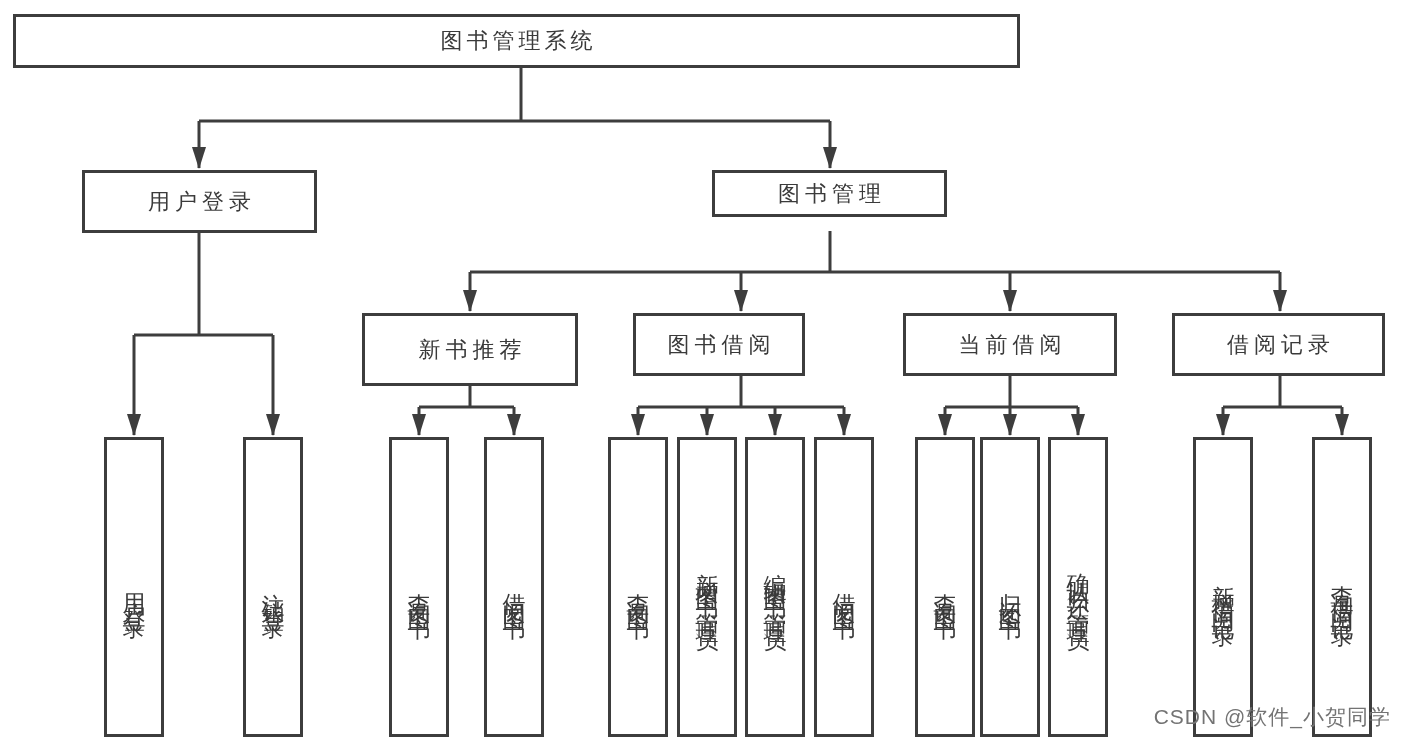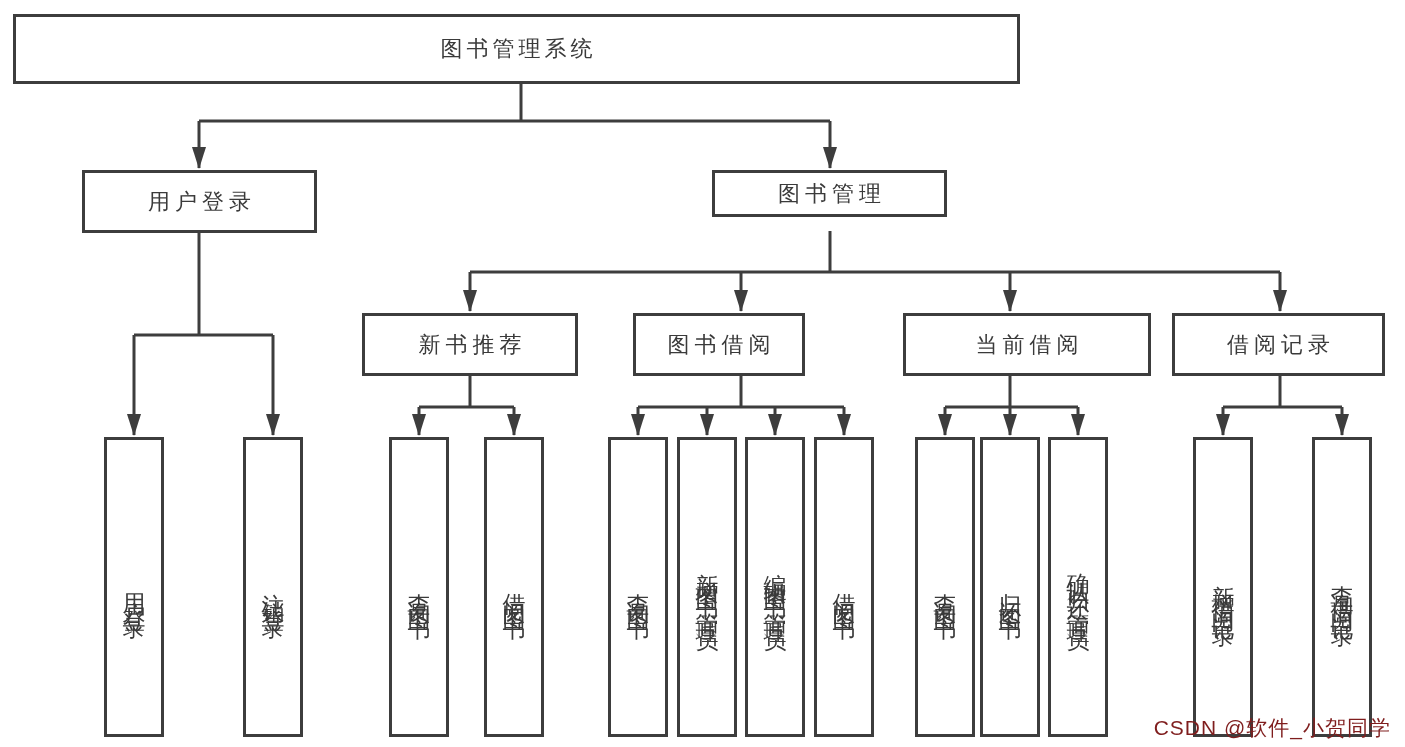--- a/index.html
+++ b/index.html
@@ -34,24 +34,24 @@
     writing-mode:vertical-rl;
     text-orientation:mixed;
     font-size:23px;
     letter-spacing:8px;
     margin-bottom:-8px;
     line-height:1;
   }
   #watermark{
     position:absolute;
     right:14px;
-    bottom:5px;
+    bottom:16px;
     z-index:3;
     font-size:21px;
-    color:#7f1d1d;
+    color:#737373;
     letter-spacing:1px;
     white-space:nowrap;
   }
 </style>
 </head>
 <body>
 
 <div id="stage">
 
   <svg id="wires" width="1405" height="747" viewBox="0 0 1405 747">
@@ -97,38 +97,38 @@
       <path d="M1010 407 V435" marker-end="url(#arrow)"></path>
       <path d="M1078 407 V435" marker-end="url(#arrow)"></path>
 
       <path d="M1280 374 V407"></path>
       <path d="M1223 407 H1342"></path>
       <path d="M1223 407 V435" marker-end="url(#arrow)"></path>
       <path d="M1342 407 V435" marker-end="url(#arrow)"></path>
     </g>
   </svg>
 
-  <div class="box h root" style="left:13px;top:14px;width:1007px;height:70px">
+  <div class="box h root" style="left:13px;top:14px;width:1007px;height:54px">
     <span>图书管理系统</span>
   </div>
 
   <div class="box h" style="left:82px;top:170px;width:235px;height:63px">
     <span>用户登录</span>
   </div>
   <div class="box h" style="left:712px;top:170px;width:235px;height:47px">
     <span>图书管理</span>
   </div>
 
-  <div class="box h" style="left:362px;top:313px;width:216px;height:63px">
+  <div class="box h" style="left:362px;top:313px;width:216px;height:73px">
     <span>新书推荐</span>
   </div>
   <div class="box h" style="left:633px;top:313px;width:172px;height:63px">
     <span>图书借阅</span>
   </div>
-  <div class="box h" style="left:903px;top:313px;width:248px;height:63px">
+  <div class="box h" style="left:903px;top:313px;width:214px;height:63px">
     <span>当前借阅</span>
   </div>
   <div class="box h" style="left:1172px;top:313px;width:213px;height:63px">
     <span>借阅记录</span>
   </div>
 
   <div class="box v" style="left:104px;top:437px">
     <span>用户登录</span>
   </div>
   <div class="box v" style="left:243px;top:437px">

